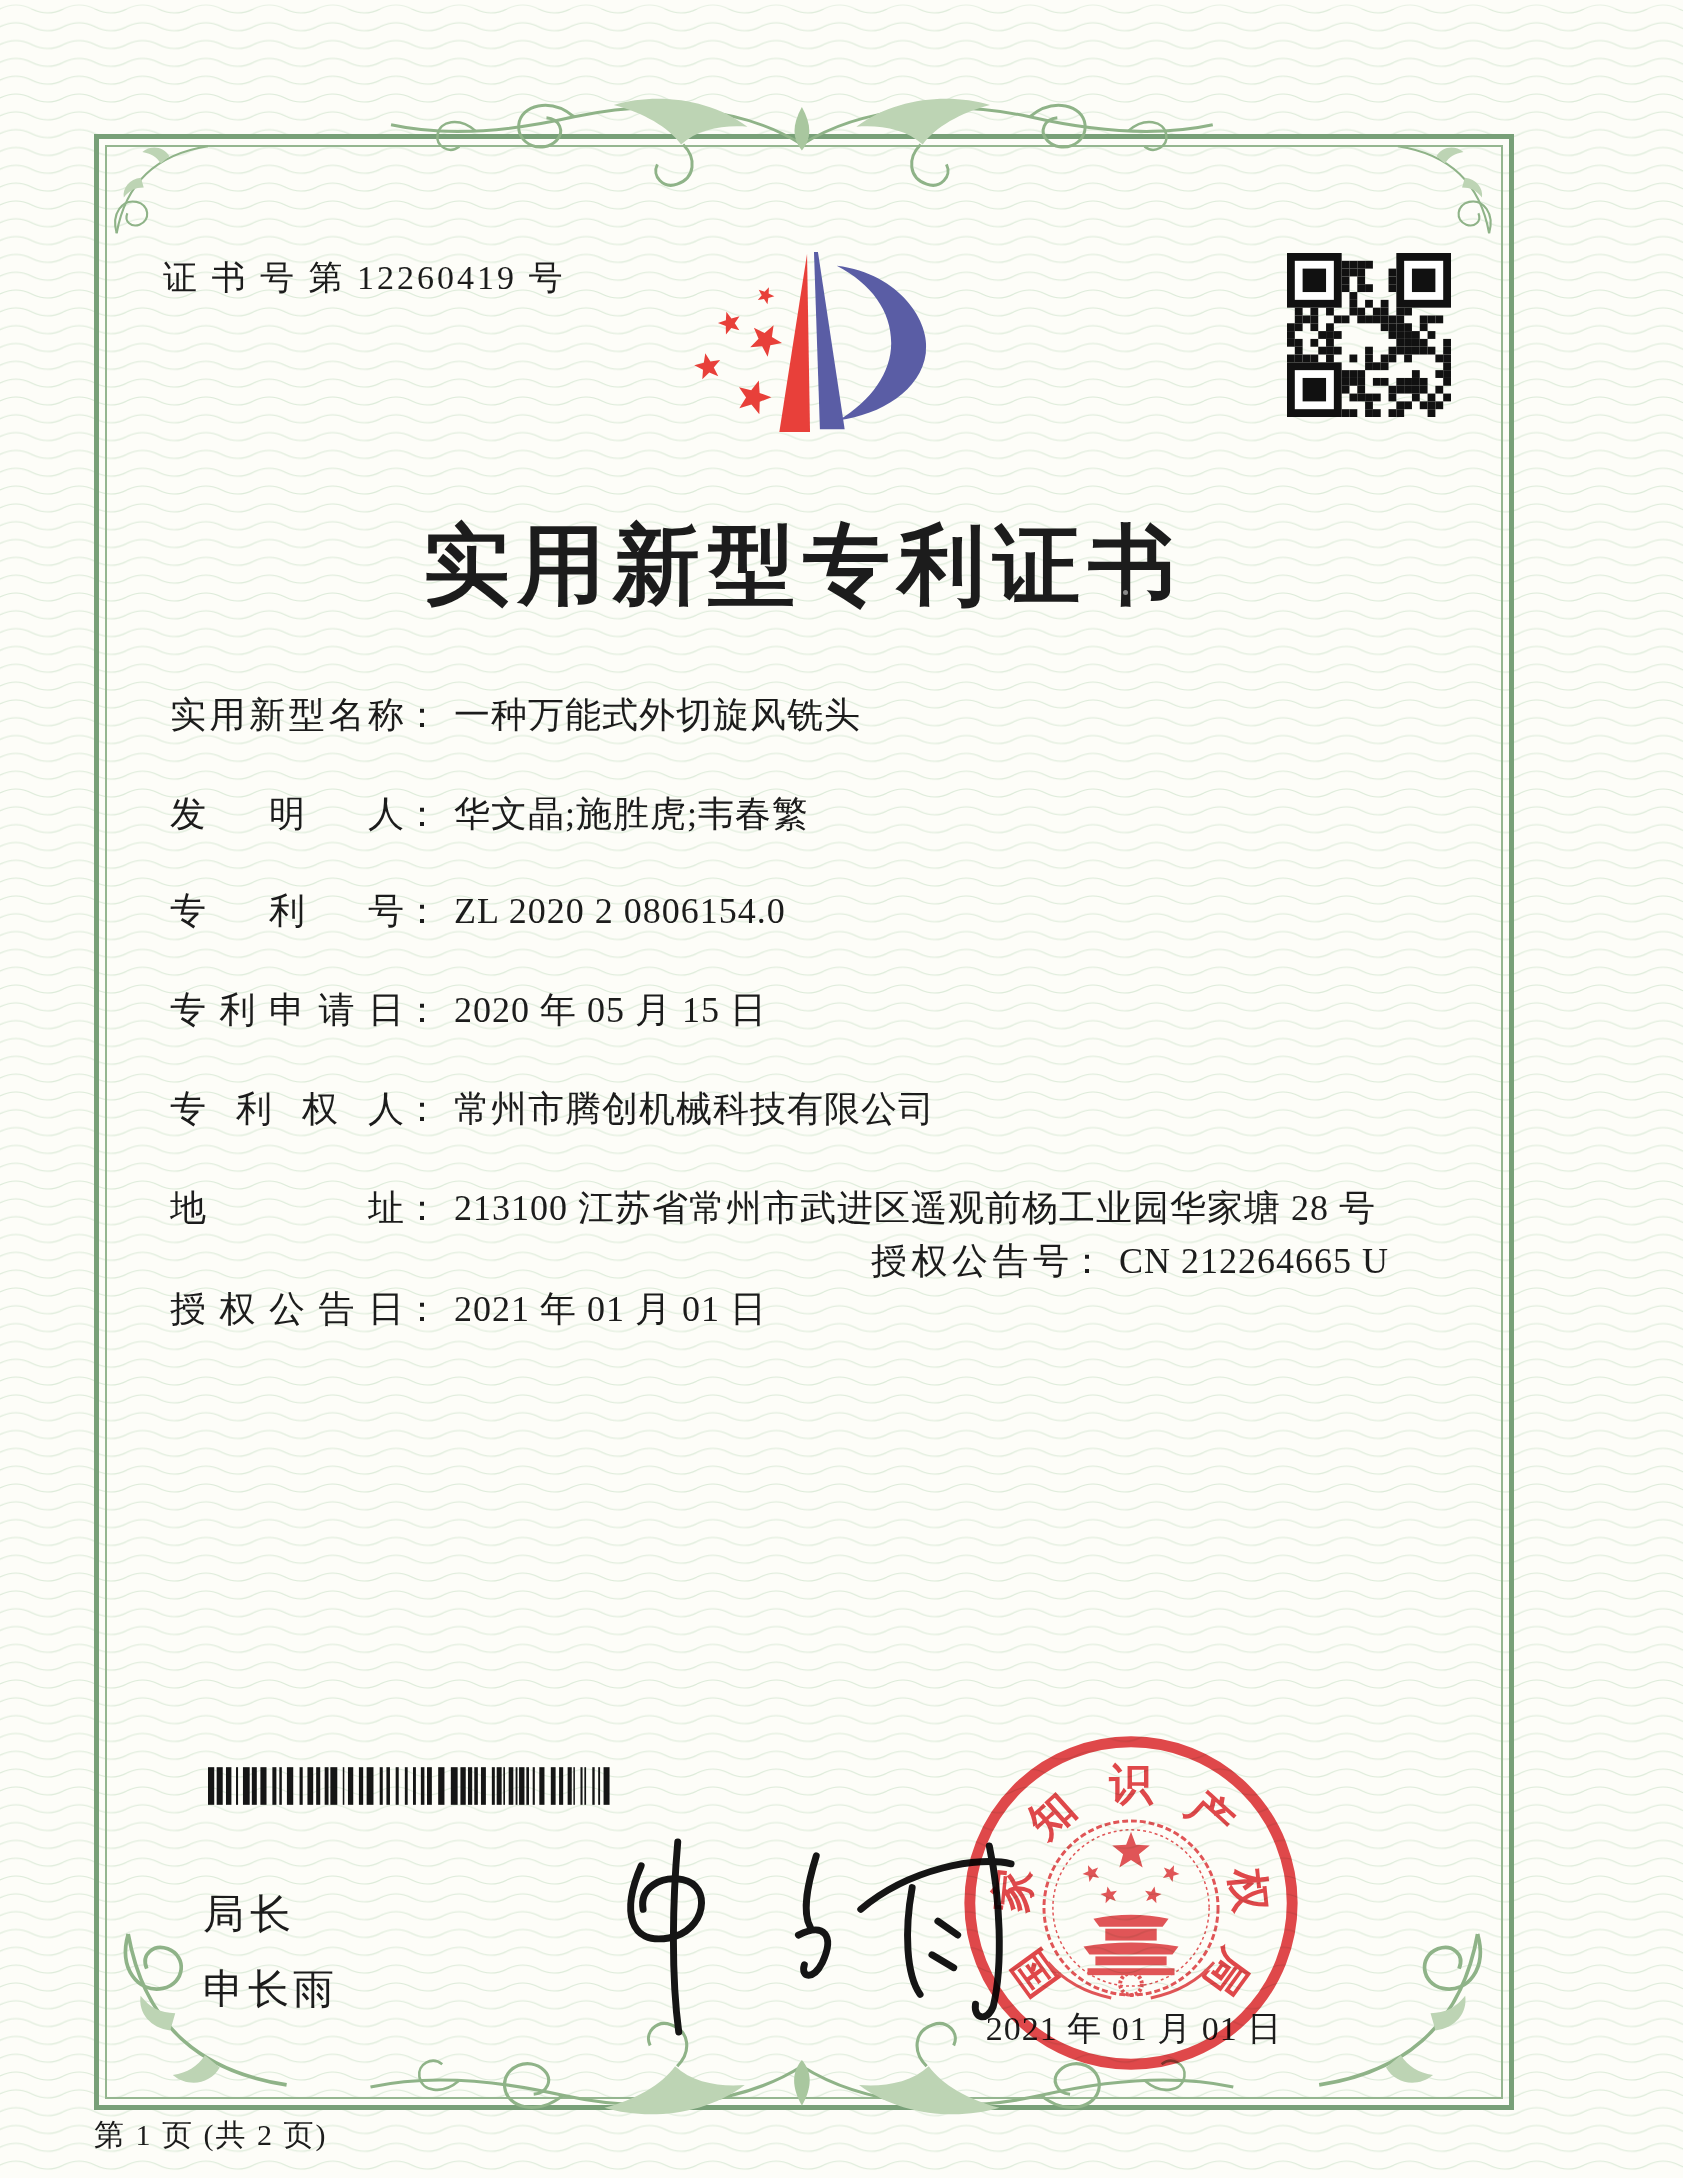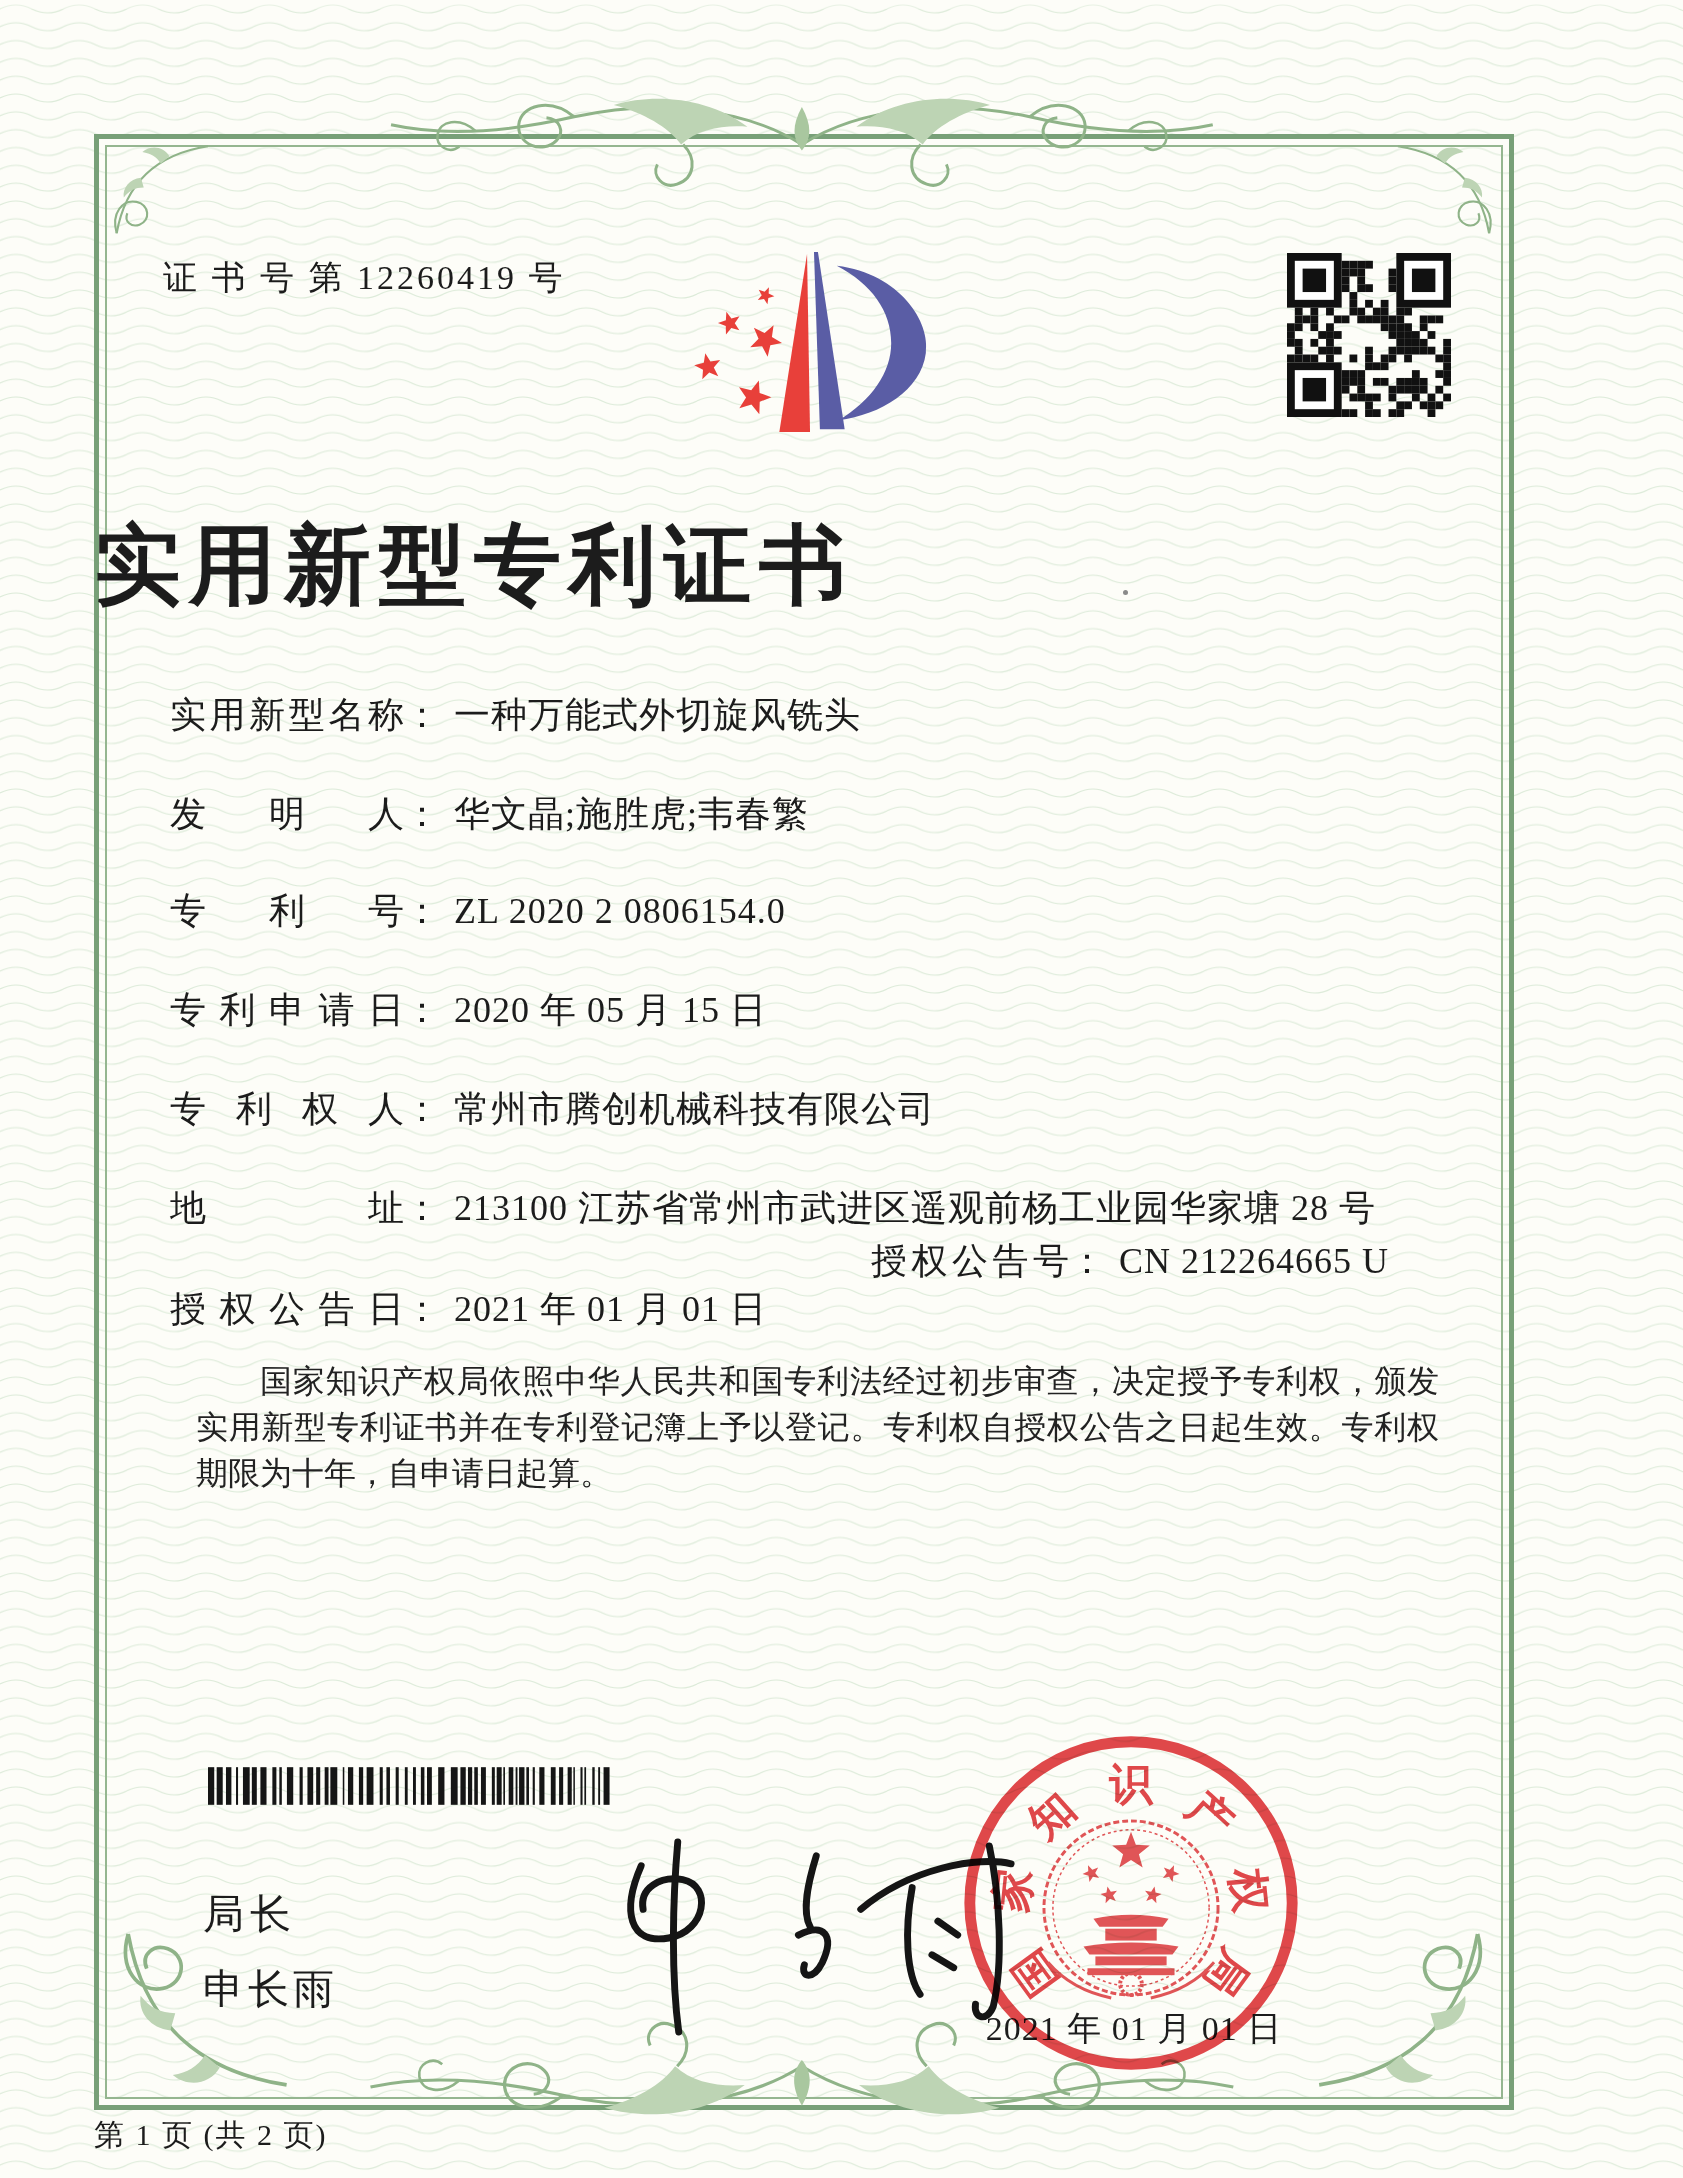--- a/index.html
+++ b/index.html
@@ -13,21 +13,21 @@
 
   
   #frame-outer{position:absolute;left:94px;top:134px;width:1410px;height:1966px;
     border:5px solid #78a078;z-index:1}
   #frame-inner{position:absolute;inset:6px;border:2px solid #95b690}
 
   #decor-waves{position:absolute;left:0;top:0;z-index:0}
   #decor-ornaments{position:absolute;left:0;top:0;z-index:2;pointer-events:none}
 
   #certno{left:163px;top:255px;font-size:34px;letter-spacing:3px;white-space:nowrap}
-  #title{left:94px;top:507px;width:1418px;text-align:left;
+  #title{left:94px;top:507px;width:1418px;text-align:center;
     font-size:87px;font-weight:bold;letter-spacing:8px;white-space:nowrap}
 
   .frow{left:170px;font-size:36px;white-space:nowrap}
   .flabel{display:inline-block;width:234px;text-align:justify;text-align-last:justify;
     text-justify:inter-character;vertical-align:bottom}
   .flabel-s{display:inline-block;width:198px;text-align:justify;text-align-last:justify;
     text-justify:inter-character;vertical-align:bottom}
   .fvalue{margin-left:14px;letter-spacing:1px}
 
   #paras{left:196px;top:1358px;width:1243px;font-size:32px;line-height:46px;
@@ -299,21 +299,20 @@
   <span class="flabel">地址</span><span>：</span><span class="fvalue">213100 江苏省常州市武进区遥观前杨工业园华家塘 28 号</span>
 </div>
 <div class="abs frow" style="top:1285px">
   <span class="flabel">授权公告日</span><span>：</span><span class="fvalue">2021 年 01 月 01 日</span>
 </div>
 <div class="abs frow" style="top:1237px;left:871px">
   <span class="flabel-s">授权公告号</span><span>：</span><span class="fvalue">CN 212264665 U</span>
 </div>
 
 <div id="paras" class="abs">
-  <p>国家知识产权局依照中华人民共和国专利法经过初步审查，决定授予专利权，颁发实用新型专利证书并在专利登记簿上予以登记。专利权自授权公告之日起生效。专利权期限为十年，自申请日起算。</p>
 </div>
 
 <svg id="barcode" class="abs" width="408" height="38" viewBox="0 0 412 38">
     <rect x="0" y="0" width="6.299159057438374" height="38" fill="#151515"></rect>
     <rect x="8.765620358288288" y="0" width="6.109485015273094" height="38" fill="#151515"></rect>
     <rect x="18.150513164699078" y="0" width="5.473476409912109" height="38" fill="#151515"></rect>
     <rect x="28.293001644313335" y="0" width="2.055887222290039" height="38" fill="#151515"></rect>
     <rect x="35.30142845958471" y="0" width="6.803133547306061" height="38" fill="#151515"></rect>
     <rect x="44.26201494783163" y="0" width="5.018183931708336" height="38" fill="#151515"></rect>
     <rect x="52.92039782553911" y="0" width="6.167319178581238" height="38" fill="#151515"></rect>

